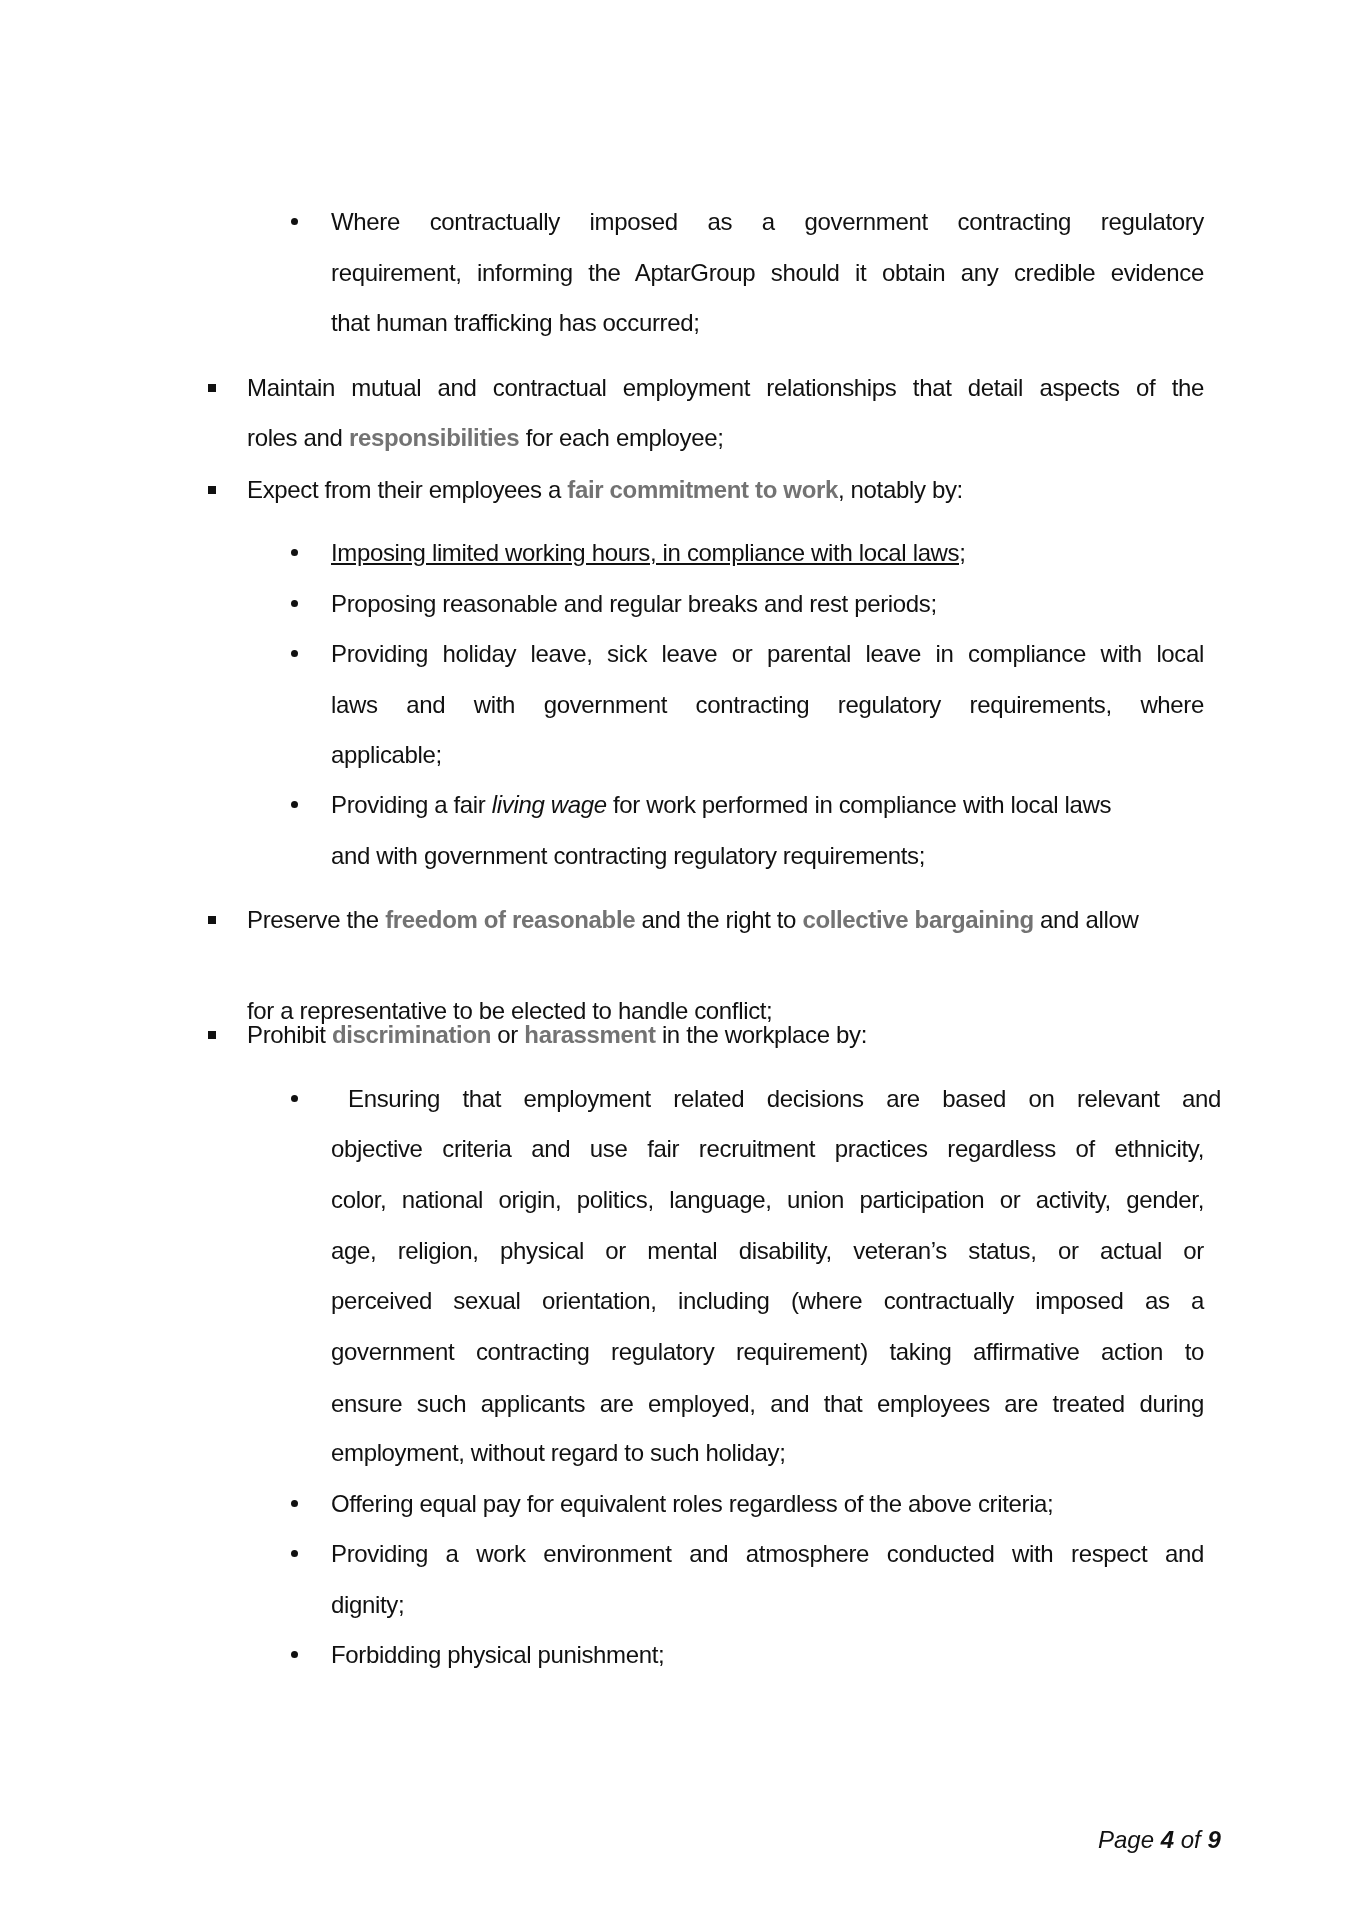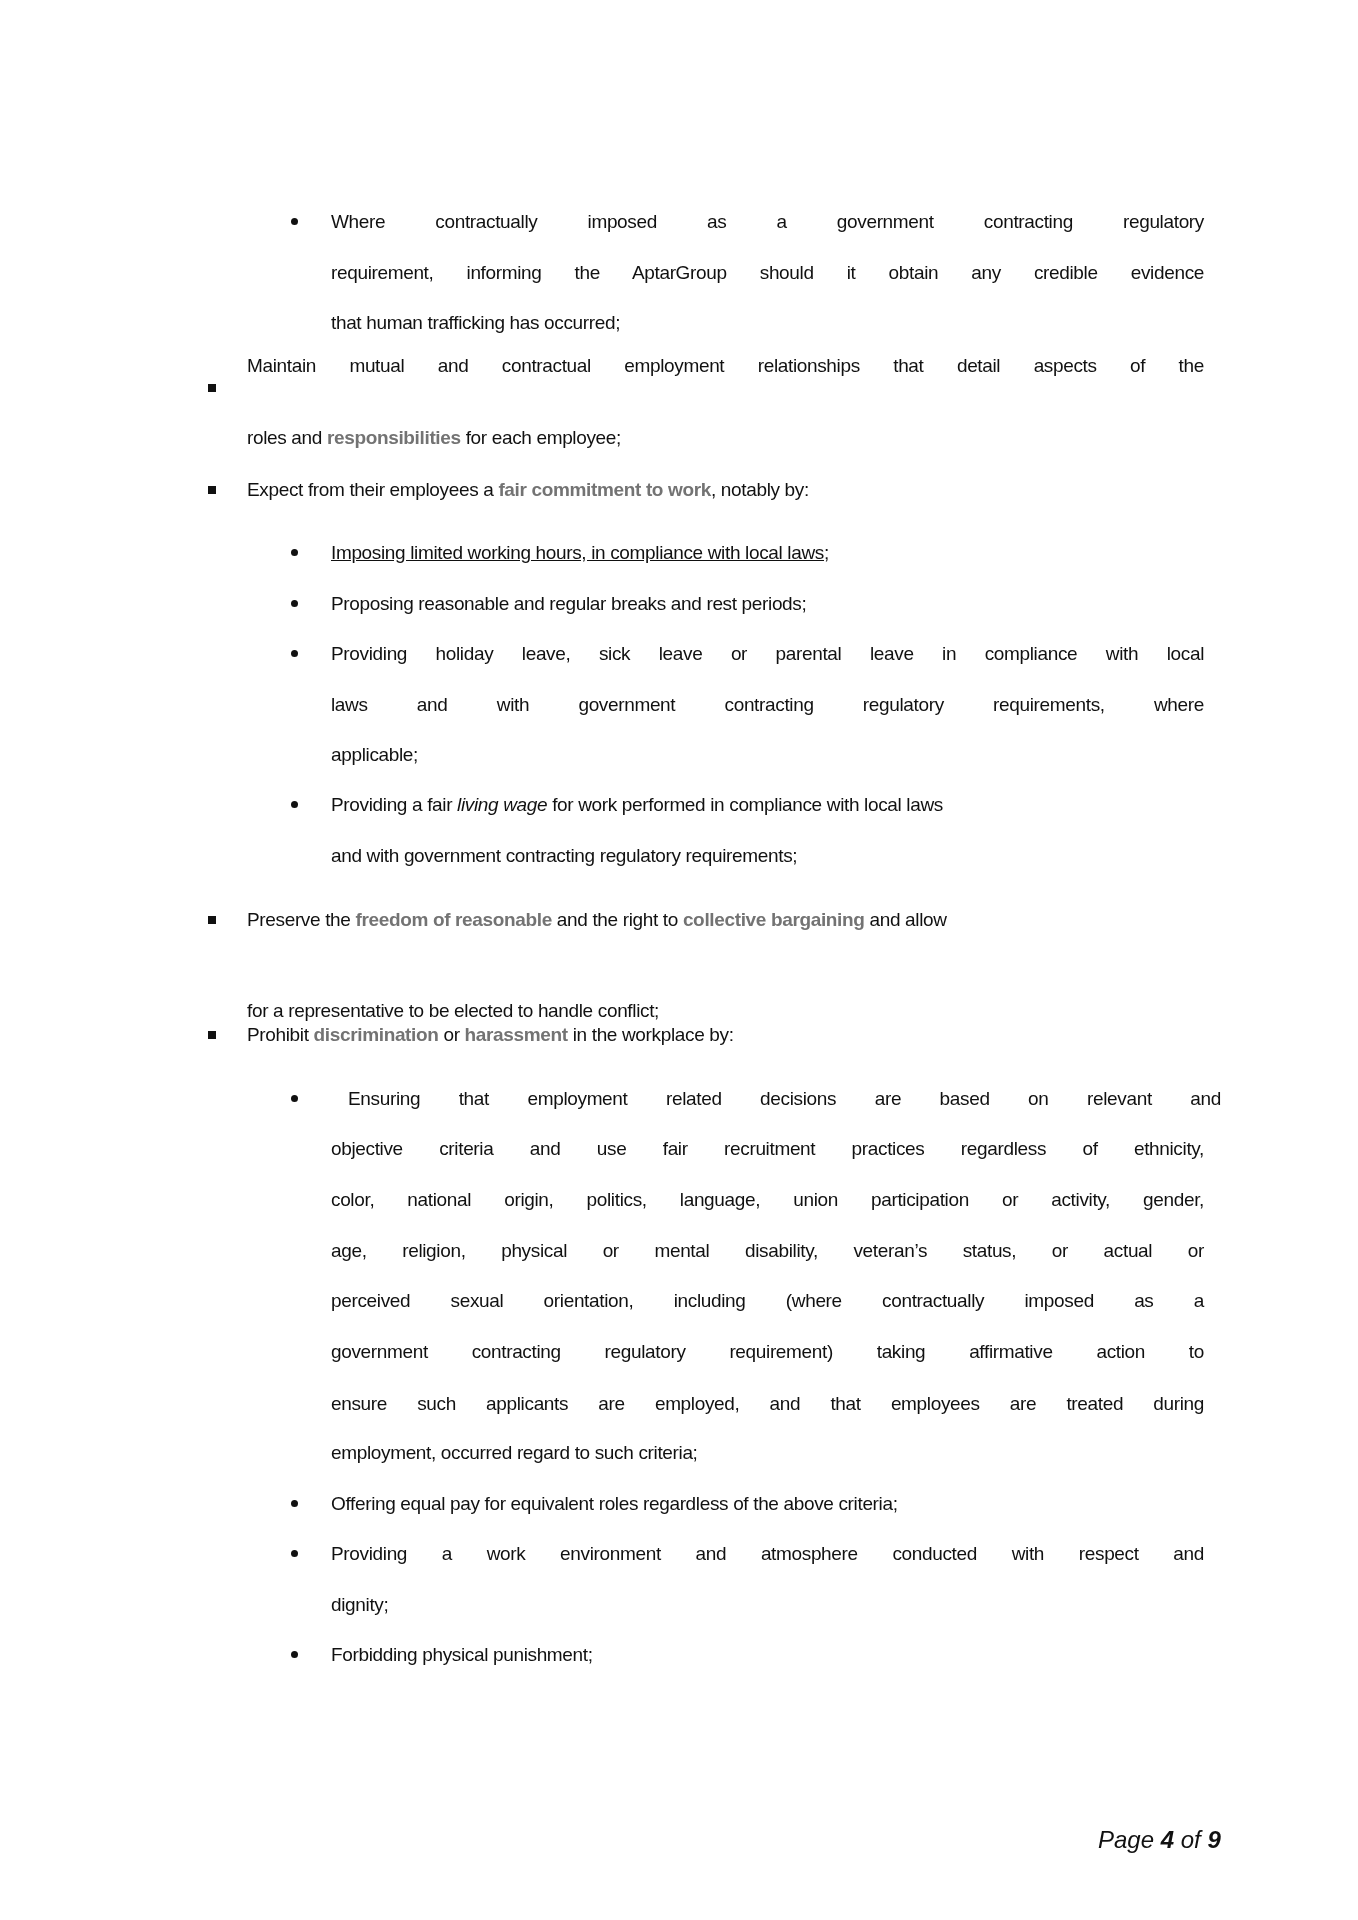--- a/index.html
+++ b/index.html
@@ -1,39 +1,39 @@
 <!DOCTYPE html>
 <html><head>
 <meta charset="utf-8">
 <style>
   html, body { margin:0; padding:0; background:#ffffff; }
   body { width:1358px; height:1920px; position:relative; overflow:hidden;
          font-family:"Liberation Sans", sans-serif; color:#111111; }
-  .ln { position:absolute; font-size:19px; line-height:30px; white-space:nowrap;
+  .ln { position:absolute; font-size:24px; line-height:30px; white-space:nowrap;
         transform-origin:left center; letter-spacing:-0.35px; }
   .j { text-align:justify; text-align-last:justify; }
   .hl { color:#737373; font-weight:bold; }
   .sq { position:absolute; width:8px; height:8px; background:#111; }
   .dot { position:absolute; width:7px; height:7px; border-radius:50%; background:#111; }
   .footer { position:absolute; left:1098px; top:1826px; font-size:24px; font-style:italic; color:#111; white-space:nowrap; }
   .footer b { font-weight:bold; }
 </style>
 </head>
 <body>
 
 <div>
   <span class="dot" style="left:291px;top:218px;"></span>
   <div class="ln j" style="left: 331px; top: 207px; width: 873px; overflow: visible; white-space: normal; height: 30px;">Where contractually imposed as a government contracting regulatory</div>
   <div class="ln j" style="left: 331px; top: 258px; width: 873px; overflow: visible; white-space: normal; height: 30px;">requirement, informing the AptarGroup should it obtain any credible evidence</div>
   <div class="ln" style="left:331px;top:308px;">that human trafficking has occurred;</div>
 </div>
 
 <div>
   <span class="sq" style="left:208px;top:384px;"></span>
-  <div class="ln j" style="left: 247px; top: 351px; width: 957px; overflow: visible; white-space: normal; height: 30px;">Maintain mutual and contractual employment relationships that detail aspects of the</div>
+  <div class="ln j" style="left: 247px; top: 373px; width: 957px; overflow: visible; white-space: normal; height: 30px;">Maintain mutual and contractual employment relationships that detail aspects of the</div>
   <div class="ln" style="left:247px;top:423px;"><span>roles and </span><span class="hl">responsibilities</span><span> for each employee;</span></div>
 </div>
 
 <div>
   <span class="sq" style="left:208px;top:486px;"></span>
   <div class="ln" style="left:247px;top:475px;"><span>Expect from their employees a </span><span class="hl">fair commitment to work</span><span>, notably by:</span></div>
 
   <span class="dot" style="left:291px;top:549px;"></span>
   <div class="ln" style="left:331px;top:538px;text-decoration:underline;">Imposing limited working hours, in compliance with local laws;</div>
 
@@ -61,21 +61,21 @@
   <div class="ln" style="left:247px;top:1020px;"><span>Prohibit </span><span class="hl">discrimination</span><span> or </span><span class="hl">harassment</span><span> in the workplace by:</span></div>
 
   <span class="dot" style="left:291px;top:1095px;"></span>
   <div class="ln j" style="left: 348px; top: 1084px; width: 873px; overflow: visible; white-space: normal; height: 30px;">Ensuring that employment related decisions are based on relevant and</div>
   <div class="ln j" style="left: 331px; top: 1134px; width: 873px; overflow: visible; white-space: normal; height: 30px;">objective criteria and use fair recruitment practices regardless of ethnicity,</div>
   <div class="ln j" style="left: 331px; top: 1185px; width: 873px; overflow: visible; white-space: normal; height: 30px;">color, national origin, politics, language, union participation or activity, gender,</div>
   <div class="ln j" style="left: 331px; top: 1236px; width: 873px; overflow: visible; white-space: normal; height: 30px;">age, religion, physical or mental disability, veteran’s status, or actual or</div>
   <div class="ln j" style="left: 331px; top: 1286px; width: 873px; overflow: visible; white-space: normal; height: 30px;">perceived sexual orientation, including (where contractually imposed as a</div>
   <div class="ln j" style="left: 331px; top: 1337px; width: 873px; overflow: visible; white-space: normal; height: 30px;">government contracting regulatory requirement) taking affirmative action to</div>
   <div class="ln j" style="left: 331px; top: 1389px; width: 873px; overflow: visible; white-space: normal; height: 30px;">ensure such applicants are employed, and that employees are treated during</div>
-  <div class="ln" style="left:331px;top:1438px;">employment, occurred regard to such criteria;</div>
+  <div class="ln" style="left:331px;top:1438px;">employment, without regard to such holiday;</div>
 
   <span class="dot" style="left:291px;top:1500px;"></span>
   <div class="ln" style="left:331px;top:1489px;">Offering equal pay for equivalent roles regardless of the above criteria;</div>
 
   <span class="dot" style="left:291px;top:1550px;"></span>
   <div class="ln j" style="left: 331px; top: 1539px; width: 873px; overflow: visible; white-space: normal; height: 30px;">Providing a work environment and atmosphere conducted with respect and</div>
   <div class="ln" style="left:331px;top:1590px;">dignity;</div>
 
   <span class="dot" style="left:291px;top:1651px;"></span>
   <div class="ln" style="left:331px;top:1640px;">Forbidding physical punishment;</div>

